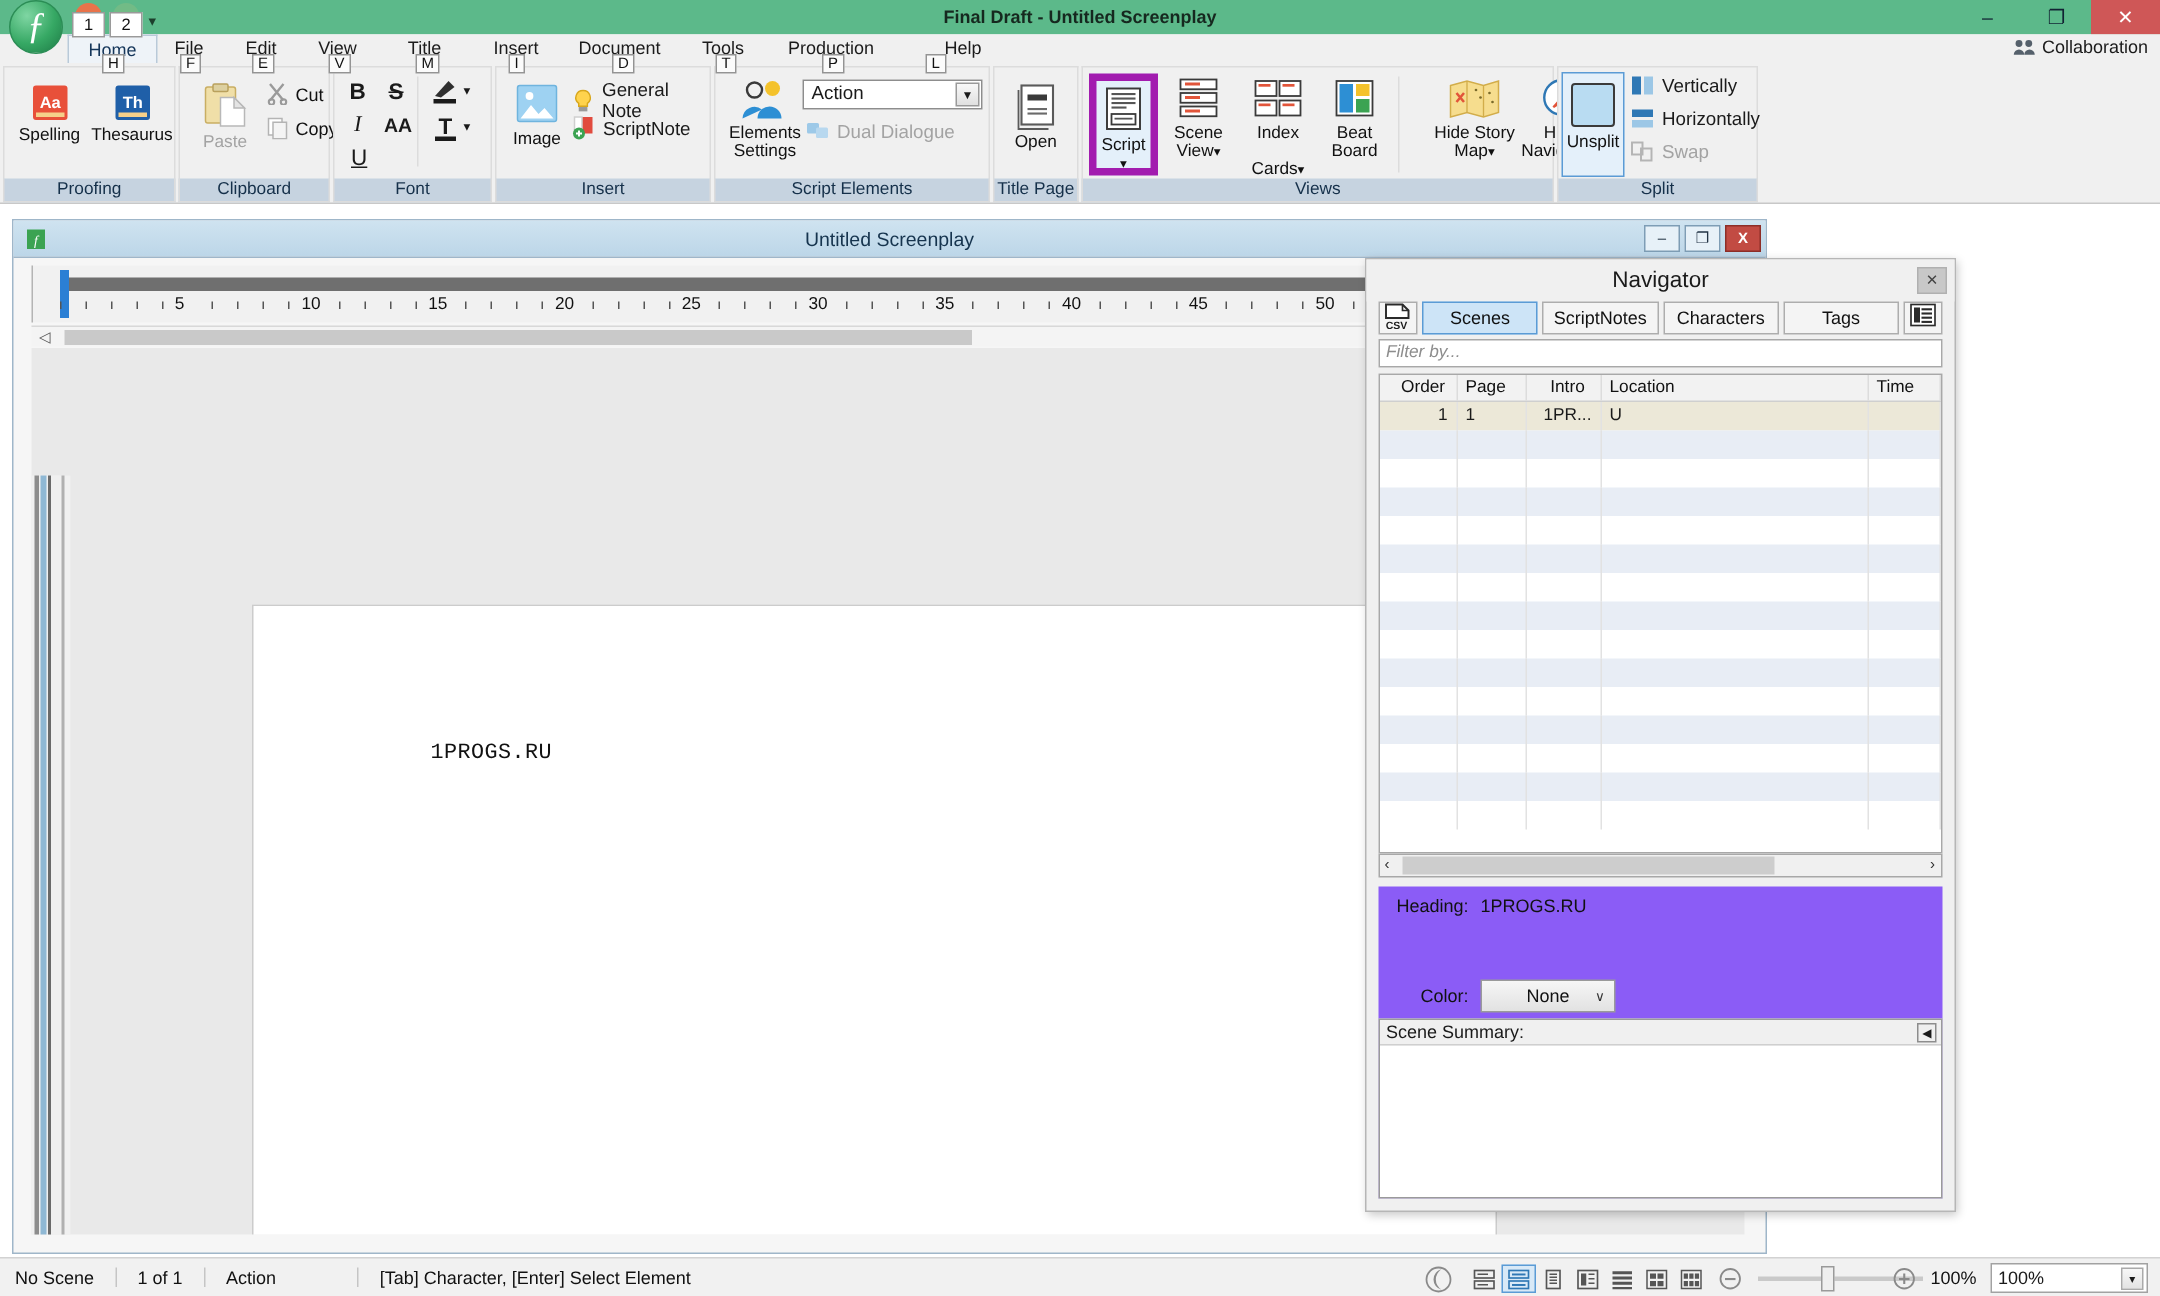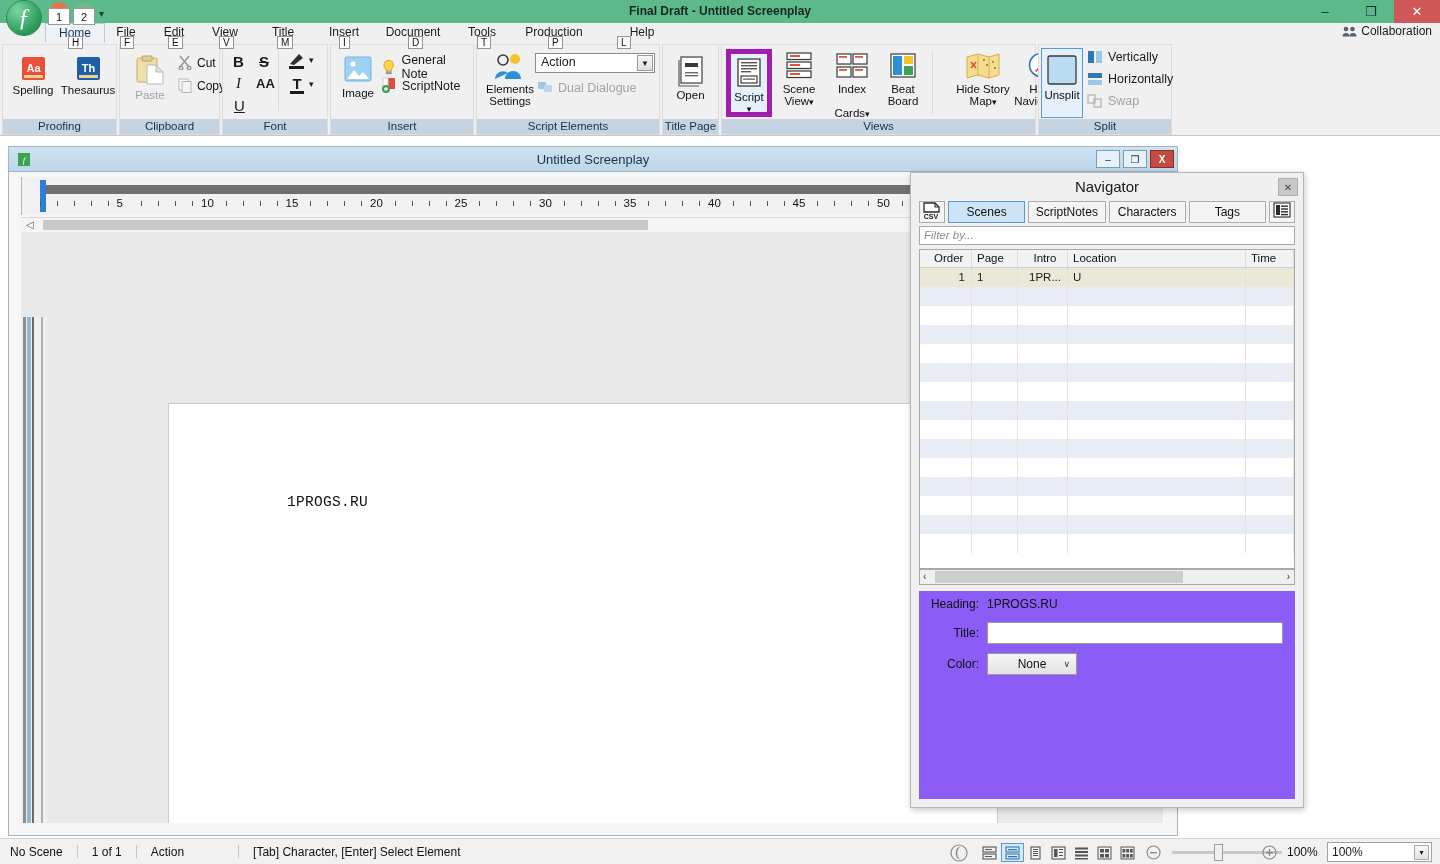--- a/index.html
+++ b/index.html
@@ -794,29 +794,31 @@
     <div class="a" style="left:3px;">‹</div>
     <div class="thumb"></div>
     <div class="a" style="right:4px;">›</div>
   </div>
 
   <div class="nav-detail">
     <div class="det-row" style="top:6px;">
       <div class="det-lbl">Heading:</div>
       <div class="det-val">1PROGS.RU</div>
     </div>
-    <div class="det-row" style="top:31px;">
-      <div class="det-lbl">Title:</div>
-      <div class="det-input"></div>
-    </div>
     <div class="det-row" style="top:62px;">
       <div class="det-lbl">Color:</div>
       <div class="det-select">
         <span>None</span>
         <span class="cv">∨</span>
+      </div>
+    </div>
+    <div class="summary-box">
+      <div class="summary-head">
+        <span>Scene Summary:</span>
+        <span class="sq">◀</span>
       </div>
     </div>
   </div>
 </div>
 
 <div class="statusbar">
   <div class="st" style="margin-left:10px;">No Scene</div>
   <div class="st-div"></div>
   <div class="st">1 of 1</div>
   <div class="st-div"></div>

